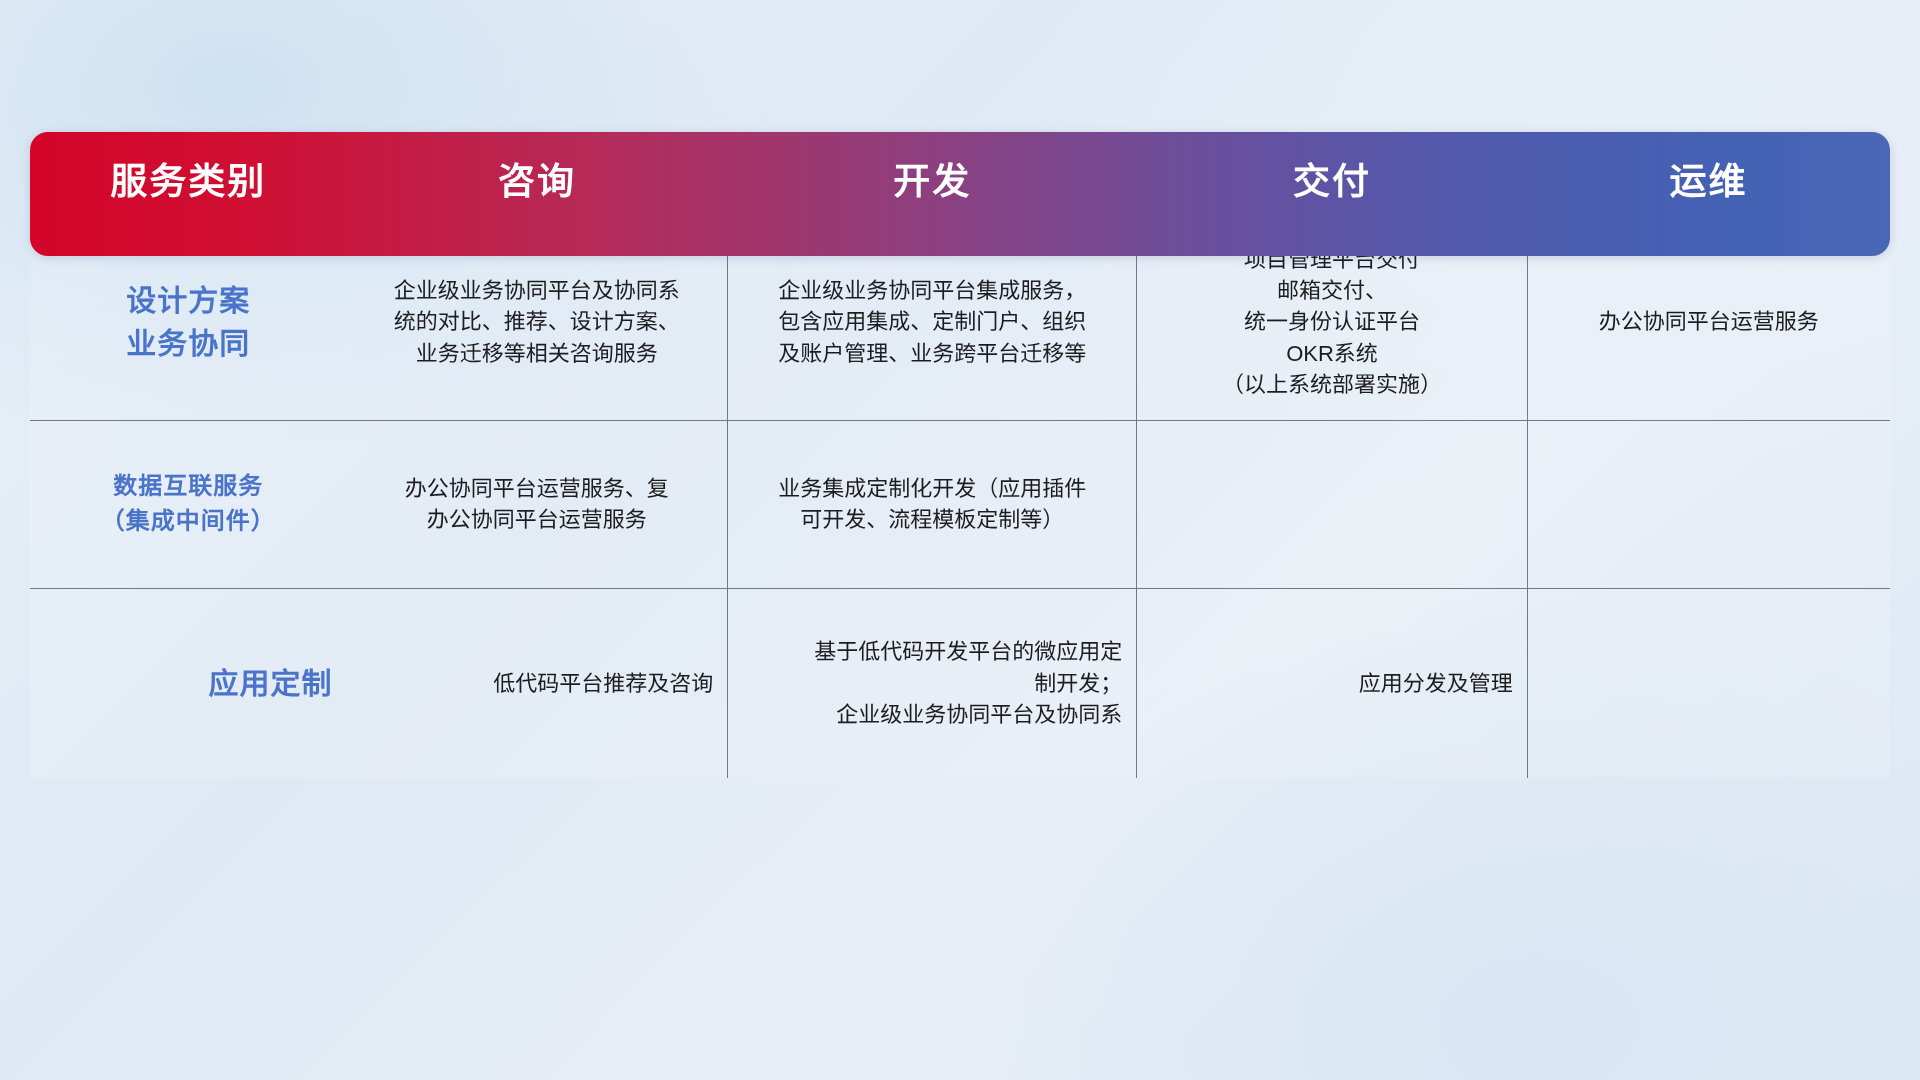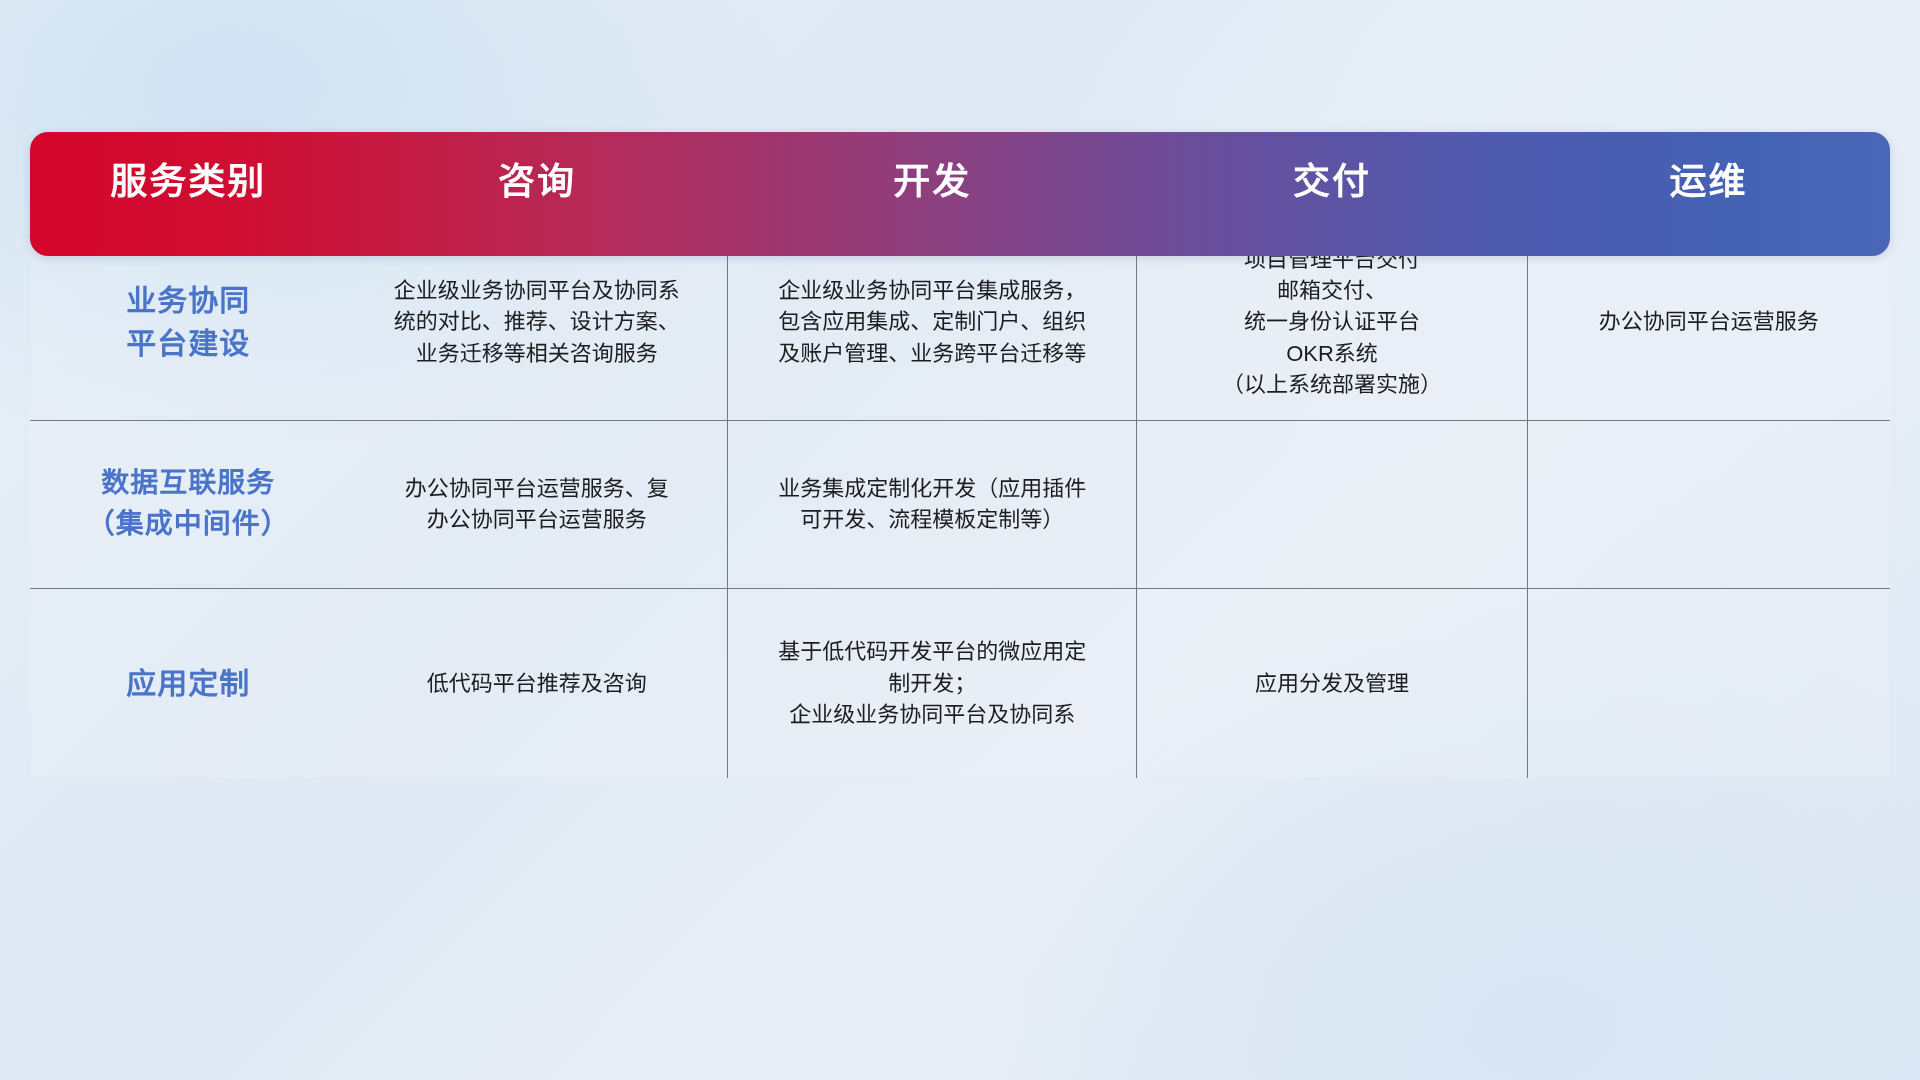--- a/index.html
+++ b/index.html
@@ -87,31 +87,32 @@
   }
   tbody tr td:first-child {
     border-left: none;
   }
   tbody tr td:last-child {
     border-right: none;
     margin-left: 35px;
   }
   tbody tr:last-child td {
     border-bottom: none;
+    text-align: right;
   }
   tbody td.cat {
     color: #4a74c9;
     font-weight: bold;
     font-size: 30px;
     letter-spacing: 1px;
     line-height: 1.45;
     border-right: none;
   }
   tbody td.cat.small {
-    font-size: 28px;
+    font-size: 24px;
   }
 
   .row1 { height: 196px; }
   .row2 { height: 168px; }
   .row3 { height: 190px; }
 
   .cell-line { display: block; }
 </style>
 </head>
 <body>
@@ -128,22 +129,22 @@
           <th style="width:20.5%">咨询</th>
           <th style="width:22%">开发</th>
           <th style="width:21%">交付</th>
           <th style="width:19.5%">运维</th>
         </tr>
       </thead>
       <tbody>
 
         <tr class="row1">
           <td class="cat">
+            <span class="cell-line">设计方案</span>
             <span class="cell-line">业务协同</span>
-            <span class="cell-line">平台建设</span>
           </td>
           <td>
             <span class="cell-line">企业级业务协同平台及协同系</span>
             <span class="cell-line">统的对比、推荐、设计方案、</span>
             <span class="cell-line">业务迁移等相关咨询服务</span>
           </td>
           <td>
             <span class="cell-line">企业级业务协同平台集成服务，</span>
             <span class="cell-line">包含应用集成、定制门户、组织</span>
             <span class="cell-line">及账户管理、业务跨平台迁移等</span>

